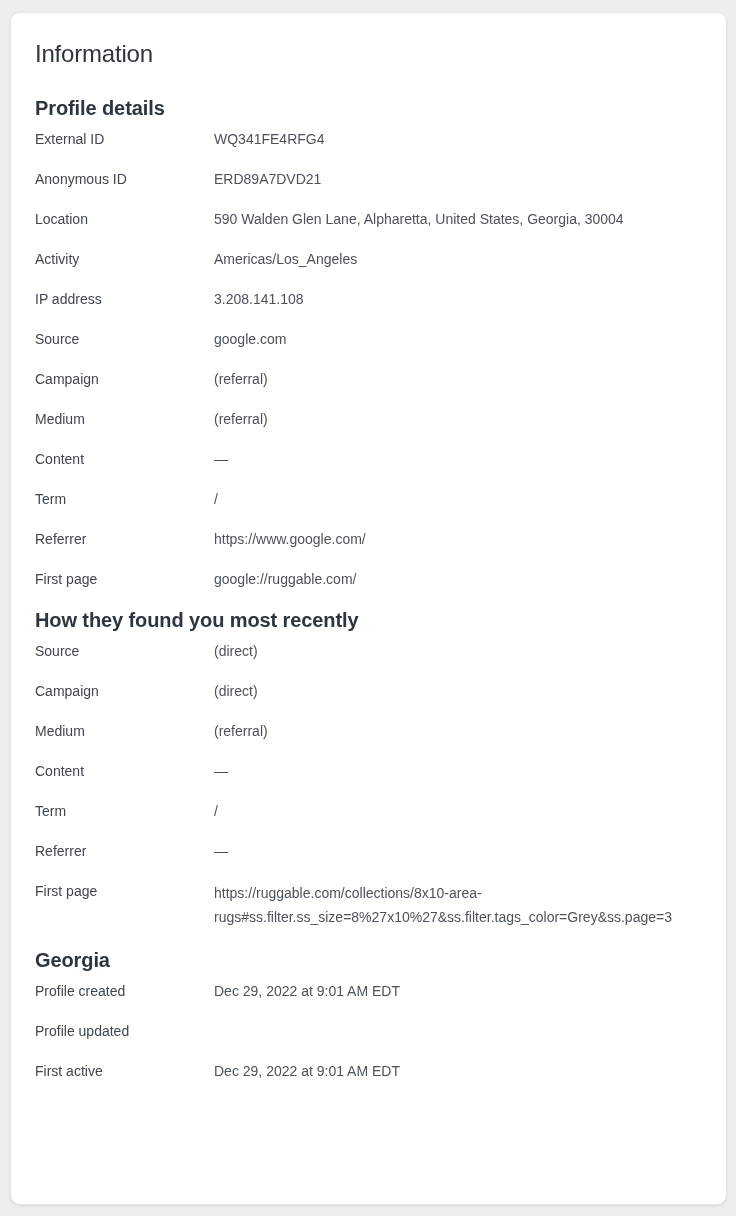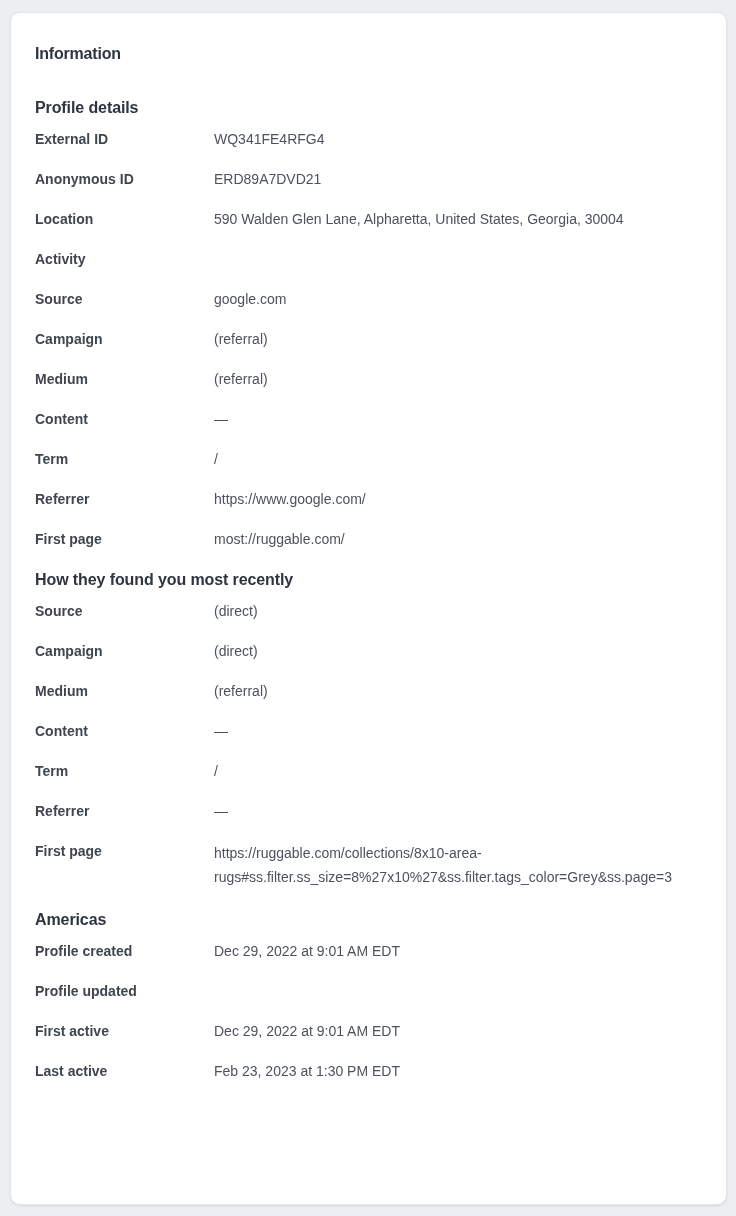--- a/index.html
+++ b/index.html
@@ -19,49 +19,48 @@
     width: 717px;
     height: 1193px;
     background: #ffffff;
     border: 1px solid #e3e6ea;
     border-radius: 10px;
     padding: 28px 24px 24px 24px;
     box-shadow: 0 1px 3px rgba(16, 24, 40, 0.06), 0 1px 2px rgba(16, 24, 40, 0.04);
     overflow: hidden;
   }
   .card-title {
-    font-size: 16px;
+    font-size: 24px;
     line-height: 26px;
-    font-weight: 700;
+    font-weight: 400;
     color: #2d3540;
     letter-spacing: -0.2px;
     margin: 0 0 30px 0;
   }
   .section-heading {
-    font-size: 16px;
+    font-size: 20px;
     line-height: 22px;
     font-weight: 600;
     color: #2d3540;
     letter-spacing: -0.1px;
     margin: 0 0 10px 0;
   }
   .section--spaced .section-heading {
     margin-top: 0;
   }
   .row {
     display: flex;
     align-items: flex-start;
     font-size: 14px;
     line-height: 20px;
     margin-bottom: 20px;
   }
   .row-label {
     flex: 0 0 144px;
     color: #3f4650;
-    font-weight: bold;
   }
   .row-value {
     flex: 1;
     min-width: 0;
     color: #4c525c;
     overflow-wrap: break-word;
     word-wrap: break-word;
     margin-left: 35px;
   }
   .row-value--multiline {
@@ -84,20 +83,25 @@
     <div class="row">
       <div class="row-label">Anonymous ID</div>
       <div class="row-value">ERD89A7DVD21</div>
     </div>
     <div class="row">
       <div class="row-label">Location</div>
       <div class="row-value">590 Walden Glen Lane, Alpharetta, United States, Georgia, 30004</div>
     </div>
     <div class="row">
       <div class="row-label">Activity</div>
+      <div class="row-value">Americas/Los_Angeles</div>
+    </div>
+    <div class="row">
+      <div class="row-label">IP address</div>
+      <div class="row-value">3.208.141.108</div>
     </div>
   </div>
 
   <div class="section">
     <div class="row">
       <div class="row-label">Source</div>
       <div class="row-value">google.com</div>
     </div>
     <div class="row">
       <div class="row-label">Campaign</div>
@@ -114,21 +118,21 @@
     <div class="row">
       <div class="row-label">Term</div>
       <div class="row-value">/</div>
     </div>
     <div class="row">
       <div class="row-label">Referrer</div>
       <div class="row-value">https://www.google.com/</div>
     </div>
     <div class="row">
       <div class="row-label">First page</div>
-      <div class="row-value">most://ruggable.com/</div>
+      <div class="row-value">google://ruggable.com/</div>
     </div>
   </div>
 
   <div class="section section--spaced">
     <h2 class="section-heading">How they found you most recently</h2>
     <div class="row">
       <div class="row-label">Source</div>
       <div class="row-value">(direct)</div>
     </div>
     <div class="row">
@@ -151,31 +155,27 @@
       <div class="row-label">Referrer</div>
       <div class="row-value">—</div>
     </div>
     <div class="row">
       <div class="row-label">First page</div>
       <div class="row-value row-value--multiline">https://ruggable.com/collections/8x10-area-rugs#ss.filter.ss_size=8%27x10%27&amp;ss.filter.tags_color=Grey&amp;ss.page=3</div>
     </div>
   </div>
 
   <div class="section section--spaced">
-    <h2 class="section-heading">Americas</h2>
+    <h2 class="section-heading">Georgia</h2>
     <div class="row">
       <div class="row-label">Profile created</div>
       <div class="row-value">Dec 29, 2022 at 9:01 AM EDT</div>
     </div>
     <div class="row">
       <div class="row-label">Profile updated</div>
     </div>
     <div class="row">
       <div class="row-label">First active</div>
       <div class="row-value">Dec 29, 2022 at 9:01 AM EDT</div>
     </div>
-    <div class="row">
-      <div class="row-label">Last active</div>
-      <div class="row-value">Feb 23, 2023 at 1:30 PM EDT</div>
-    </div>
   </div>
 
 </div>
 
 </body></html>

